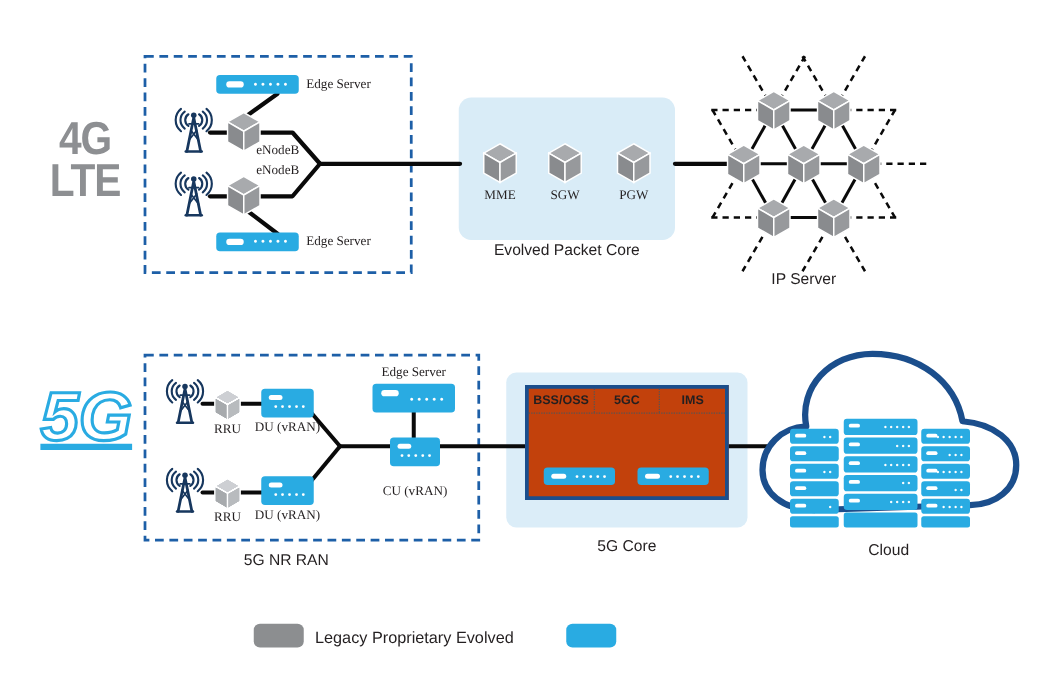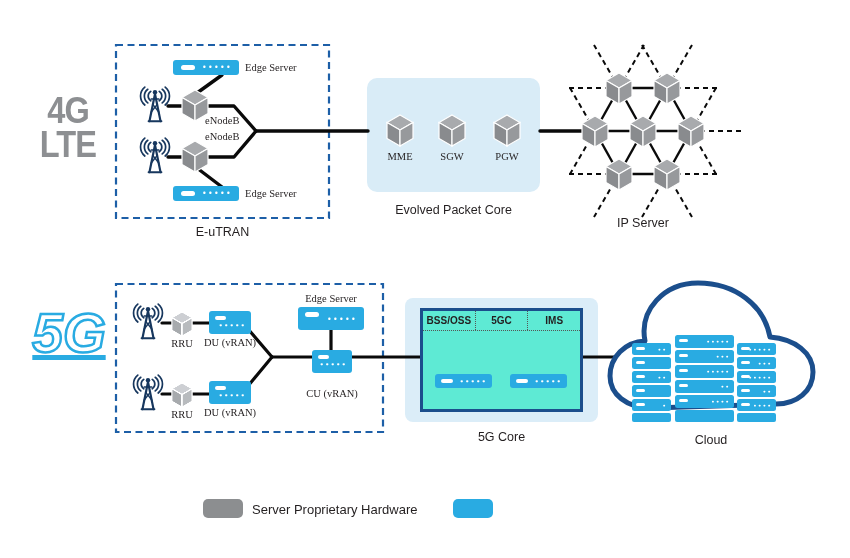--- a/index.html
+++ b/index.html
@@ -37,22 +37,22 @@
   .crow{position:relative;background:#29ABE2;border-radius:2.5px;}
   .stack.side .crow{width:39px;height:12px;}
   .stack.mid  .crow{width:59px;height:13px;}
   .crow .bar{position:absolute;left:4px;top:4px;width:9px;height:3.2px;background:#fff;border-radius:2px;}
   .crow .dts{position:absolute;right:4px;top:3.5px;color:#fff;font-size:6.5px;line-height:1;
              letter-spacing:0.9px;font-family:"DejaVu Sans",sans-serif;}
   .crow.base{border-radius:2px;}
   .stack.side .crow.base{height:9px;}
   .stack.mid  .crow.base{height:12px;}
   
-  #core-inner{position:absolute;left:420px;top:308px;width:163px;height:104px;z-index:3;
-              background:#5eead4;border:3px solid #1B4E8C;box-sizing:border-box;
+  #core-inner{position:absolute;left:420px;top:308px;width:163px;height:92px;z-index:3;
+              background:#c2410c;border:3px solid #1B4E8C;box-sizing:border-box;
               display:flex;flex-direction:column;}
   .core-row1{display:flex;height:19px;border-bottom:1.5px dotted #555;}
   .core-cell{flex:1;display:flex;align-items:center;justify-content:center;
              font-size:10px;font-weight:bold;color:#231F20;}
   .core-cell + .core-cell{border-left:1.5px dotted #555;}
   .core-row2{height:19px;border-bottom:1.5px dotted #555;display:flex;align-items:center;
              justify-content:center;font-size:10.5px;font-weight:bold;color:#231F20;}
   
   .lbl{position:absolute;z-index:4;color:#231F20;white-space:nowrap;}
   .sm{font-size:10.5px;font-family:Liberation Serif, serif;} .md{font-size:12.5px;}
@@ -197,35 +197,34 @@
     </div>
   <div class="srv slim" style="left:173px;top:186px">
       <span class="bar"></span>
       <span class="dts d5"></span>
     </div>
 
   <div class="lbl sm" style="left:245px;top:62px">Edge Server</div>
   <div class="lbl sm" style="left:245px;top:188px">Edge Server</div>
   <div class="lbl sm" style="left:205px;top:115px">eNodeB</div>
   <div class="lbl sm" style="left:205px;top:131px">eNodeB</div>
-  <div class="lbl md ctr" style="left:116px;top:225px;width:213px">E-uTRAN</div>
 
   <svg class="cube" style="left:386px;top:114px" width="28" height="33" viewBox="0 0 28 33">
       <use href="#sym-cube"></use>
     </svg>
   <svg class="cube" style="left:438px;top:114px" width="28" height="33" viewBox="0 0 28 33">
       <use href="#sym-cube"></use>
     </svg>
   <svg class="cube" style="left:493px;top:114px" width="28" height="33" viewBox="0 0 28 33">
       <use href="#sym-cube"></use>
     </svg>
   <div class="lbl sm ctr" style="left:380px;top:151px;width:40px">MME</div>
   <div class="lbl sm ctr" style="left:432px;top:151px;width:40px">SGW</div>
   <div class="lbl sm ctr" style="left:487px;top:151px;width:40px">PGW</div>
-  <div class="lbl md ctr" style="left:367px;top:203px;width:173px">Evolved Packet Core</div>
+  <div class="lbl md ctr" style="left:367px;top:193px;width:173px">Evolved Packet Core</div>
 
   <svg class="cube" style="left:605px;top:72px" width="28" height="33" viewBox="0 0 28 33">
       <use href="#sym-cube"></use>
     </svg>
   <svg class="cube" style="left:653px;top:72px" width="28" height="33" viewBox="0 0 28 33">
       <use href="#sym-cube"></use>
     </svg>
   <svg class="cube" style="left:581px;top:115px" width="28" height="33" viewBox="0 0 28 33">
       <use href="#sym-cube"></use>
     </svg>
@@ -277,20 +276,21 @@
       <span class="dts d5"></span>
     </div>
   <div class="lbl sm ctr" style="left:296px;top:293px;width:70px">Edge Server</div>
 
   <div class="srv tall" style="left:312px;top:350px;width:40px">
       <span class="bar"></span>
       <span class="dts d5"></span>
     </div>
   <div class="lbl sm ctr" style="left:302px;top:388px;width:60px">CU (vRAN)</div>
 
+  <div class="lbl md ctr" style="left:116px;top:441px;width:226px">5G NR RAN</div>
 
   <div id="core-inner">
     <div class="core-row1">
       <div class="core-cell">BSS/OSS</div>
       <div class="core-cell">5GC</div>
       <div class="core-cell">IMS</div>
     </div>
   </div>
   <div class="srv cslim" style="left:435px;top:374px">
       <span class="bar"></span>
@@ -367,16 +367,16 @@
       </div>
     <div class="crow">
         <span class="bar"></span>
         <span class="dts d4"></span>
       </div>
     <div class="crow base"></div>
   </div>
   <div class="lbl md ctr" style="left:661px;top:433px;width:100px">Cloud</div>
 
   <div class="sw" id="sw-legacy"></div>
-  <div class="lbl" id="lg-legacy">Server Proprietary Hardware</div>
+  <div class="lbl" id="lg-legacy">Legacy Proprietary Evolved</div>
   <div class="sw" id="sw-open"></div>
 
 </div>
 
 </body></html>

